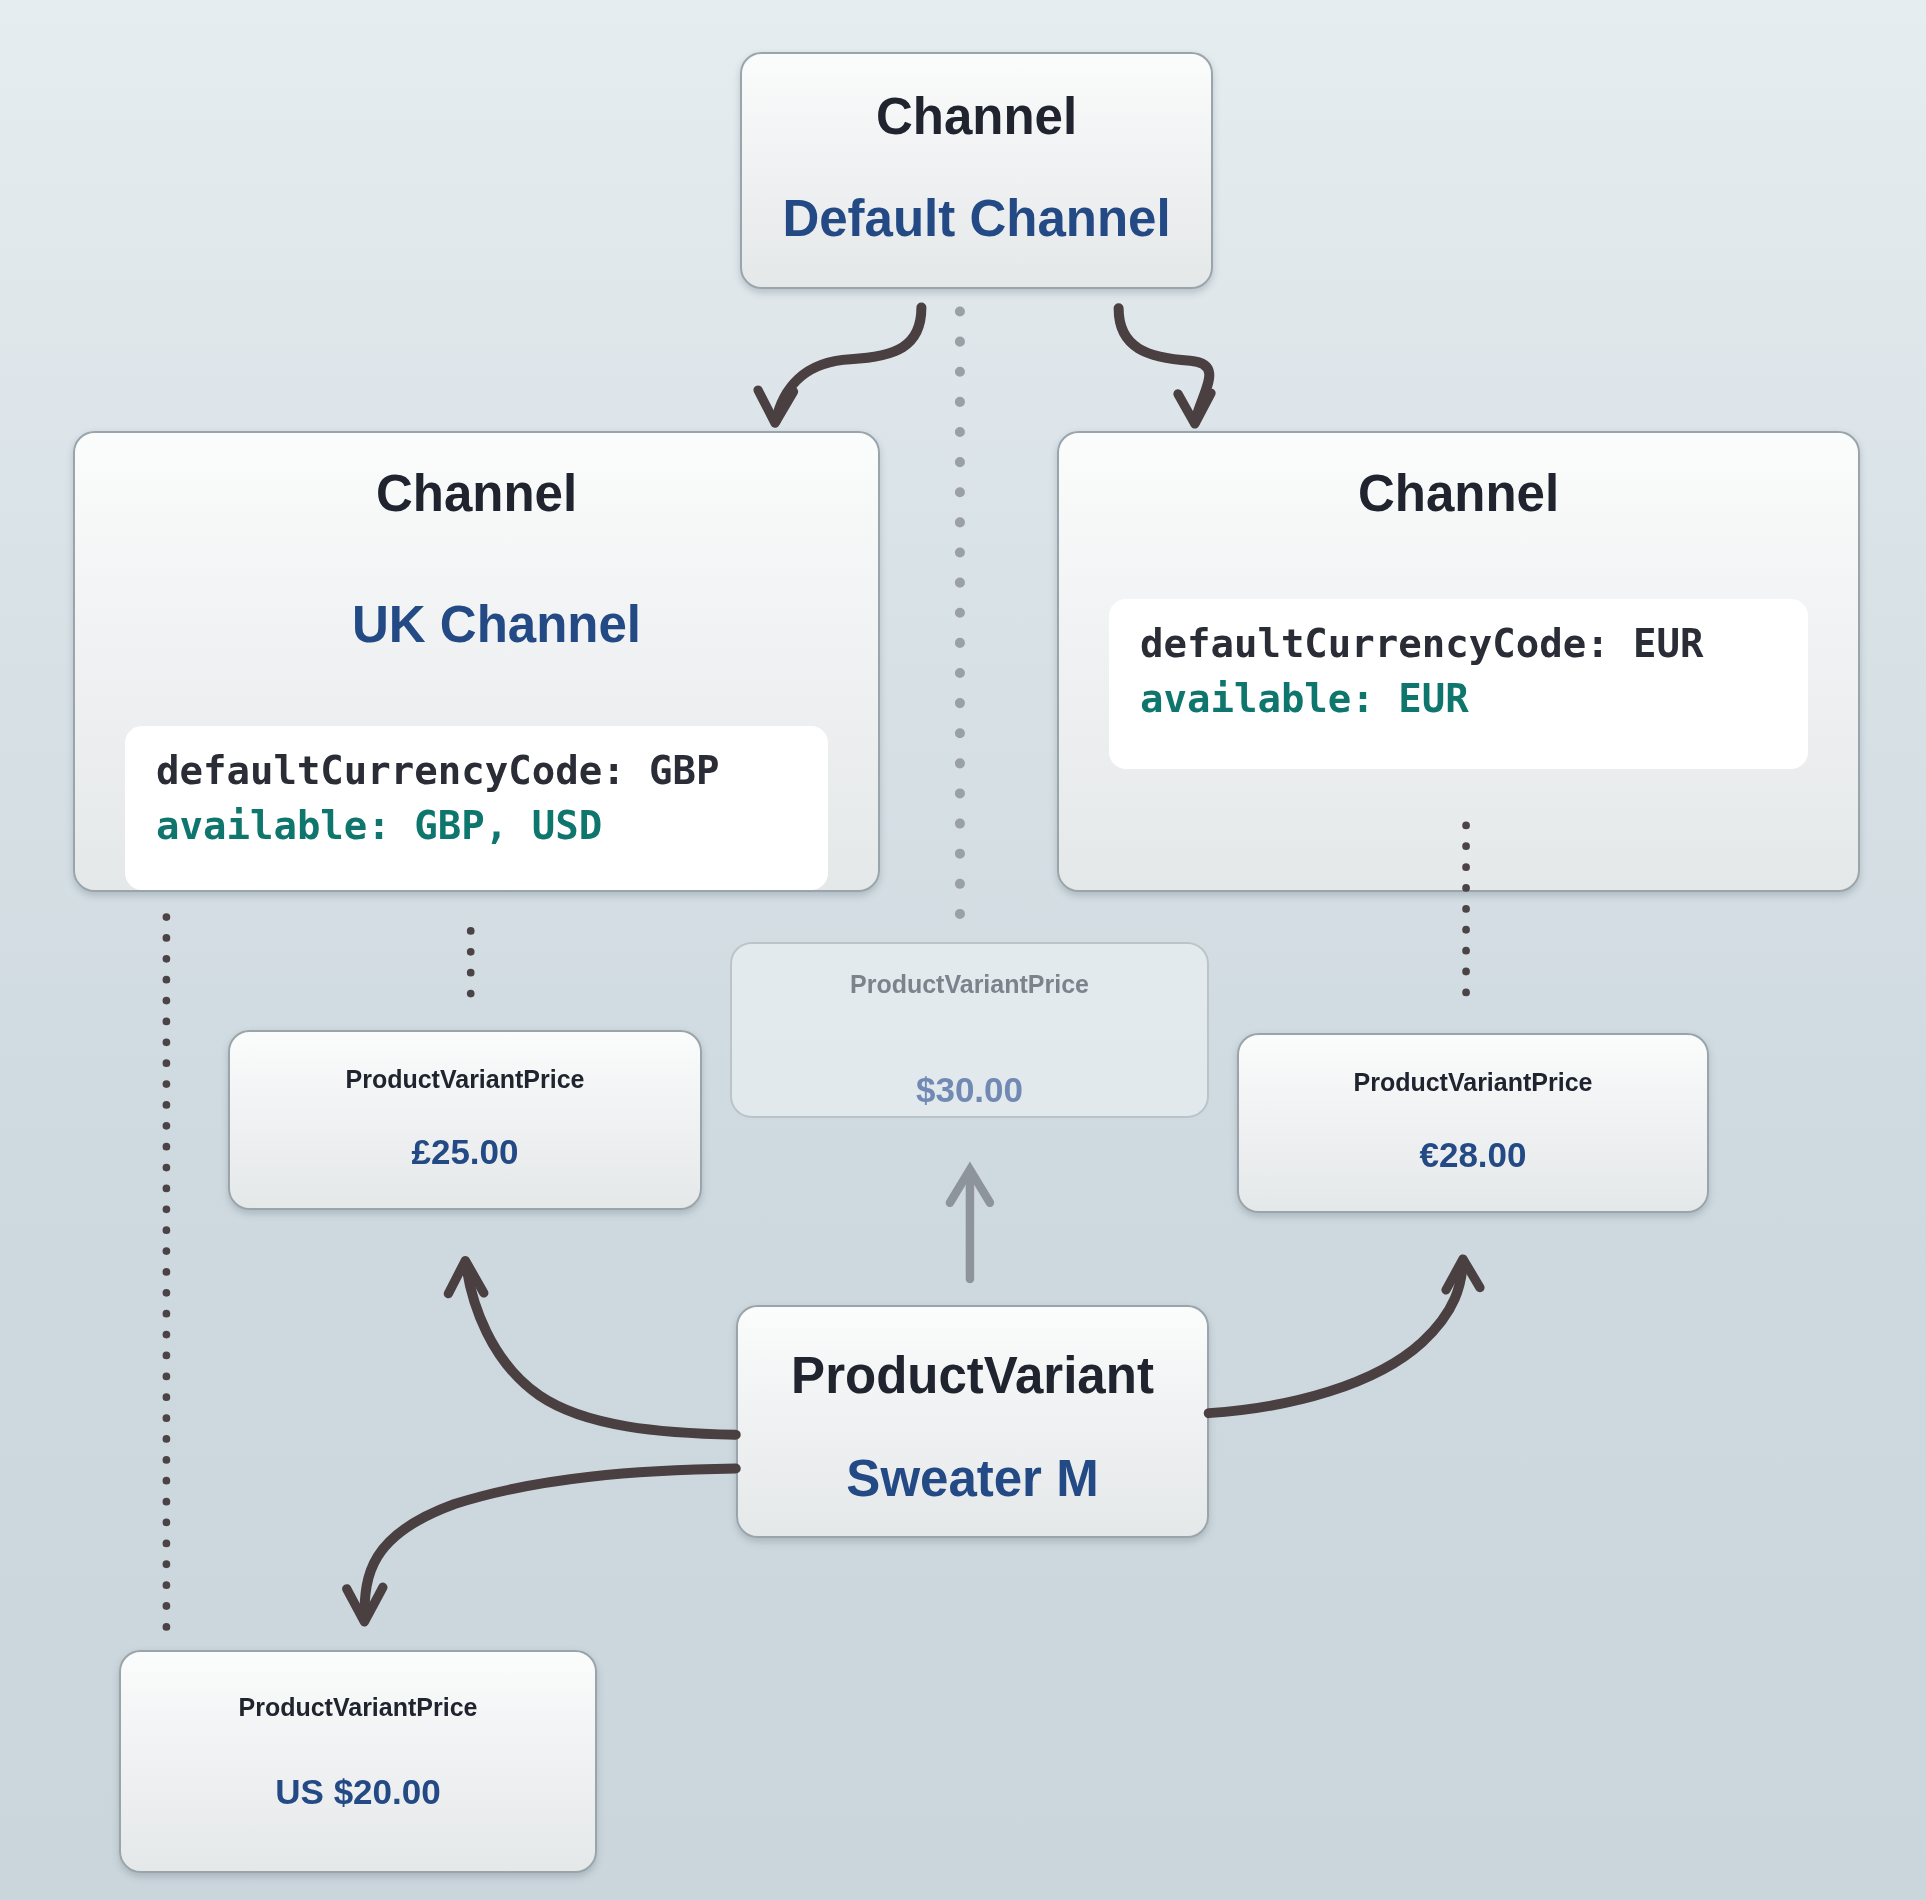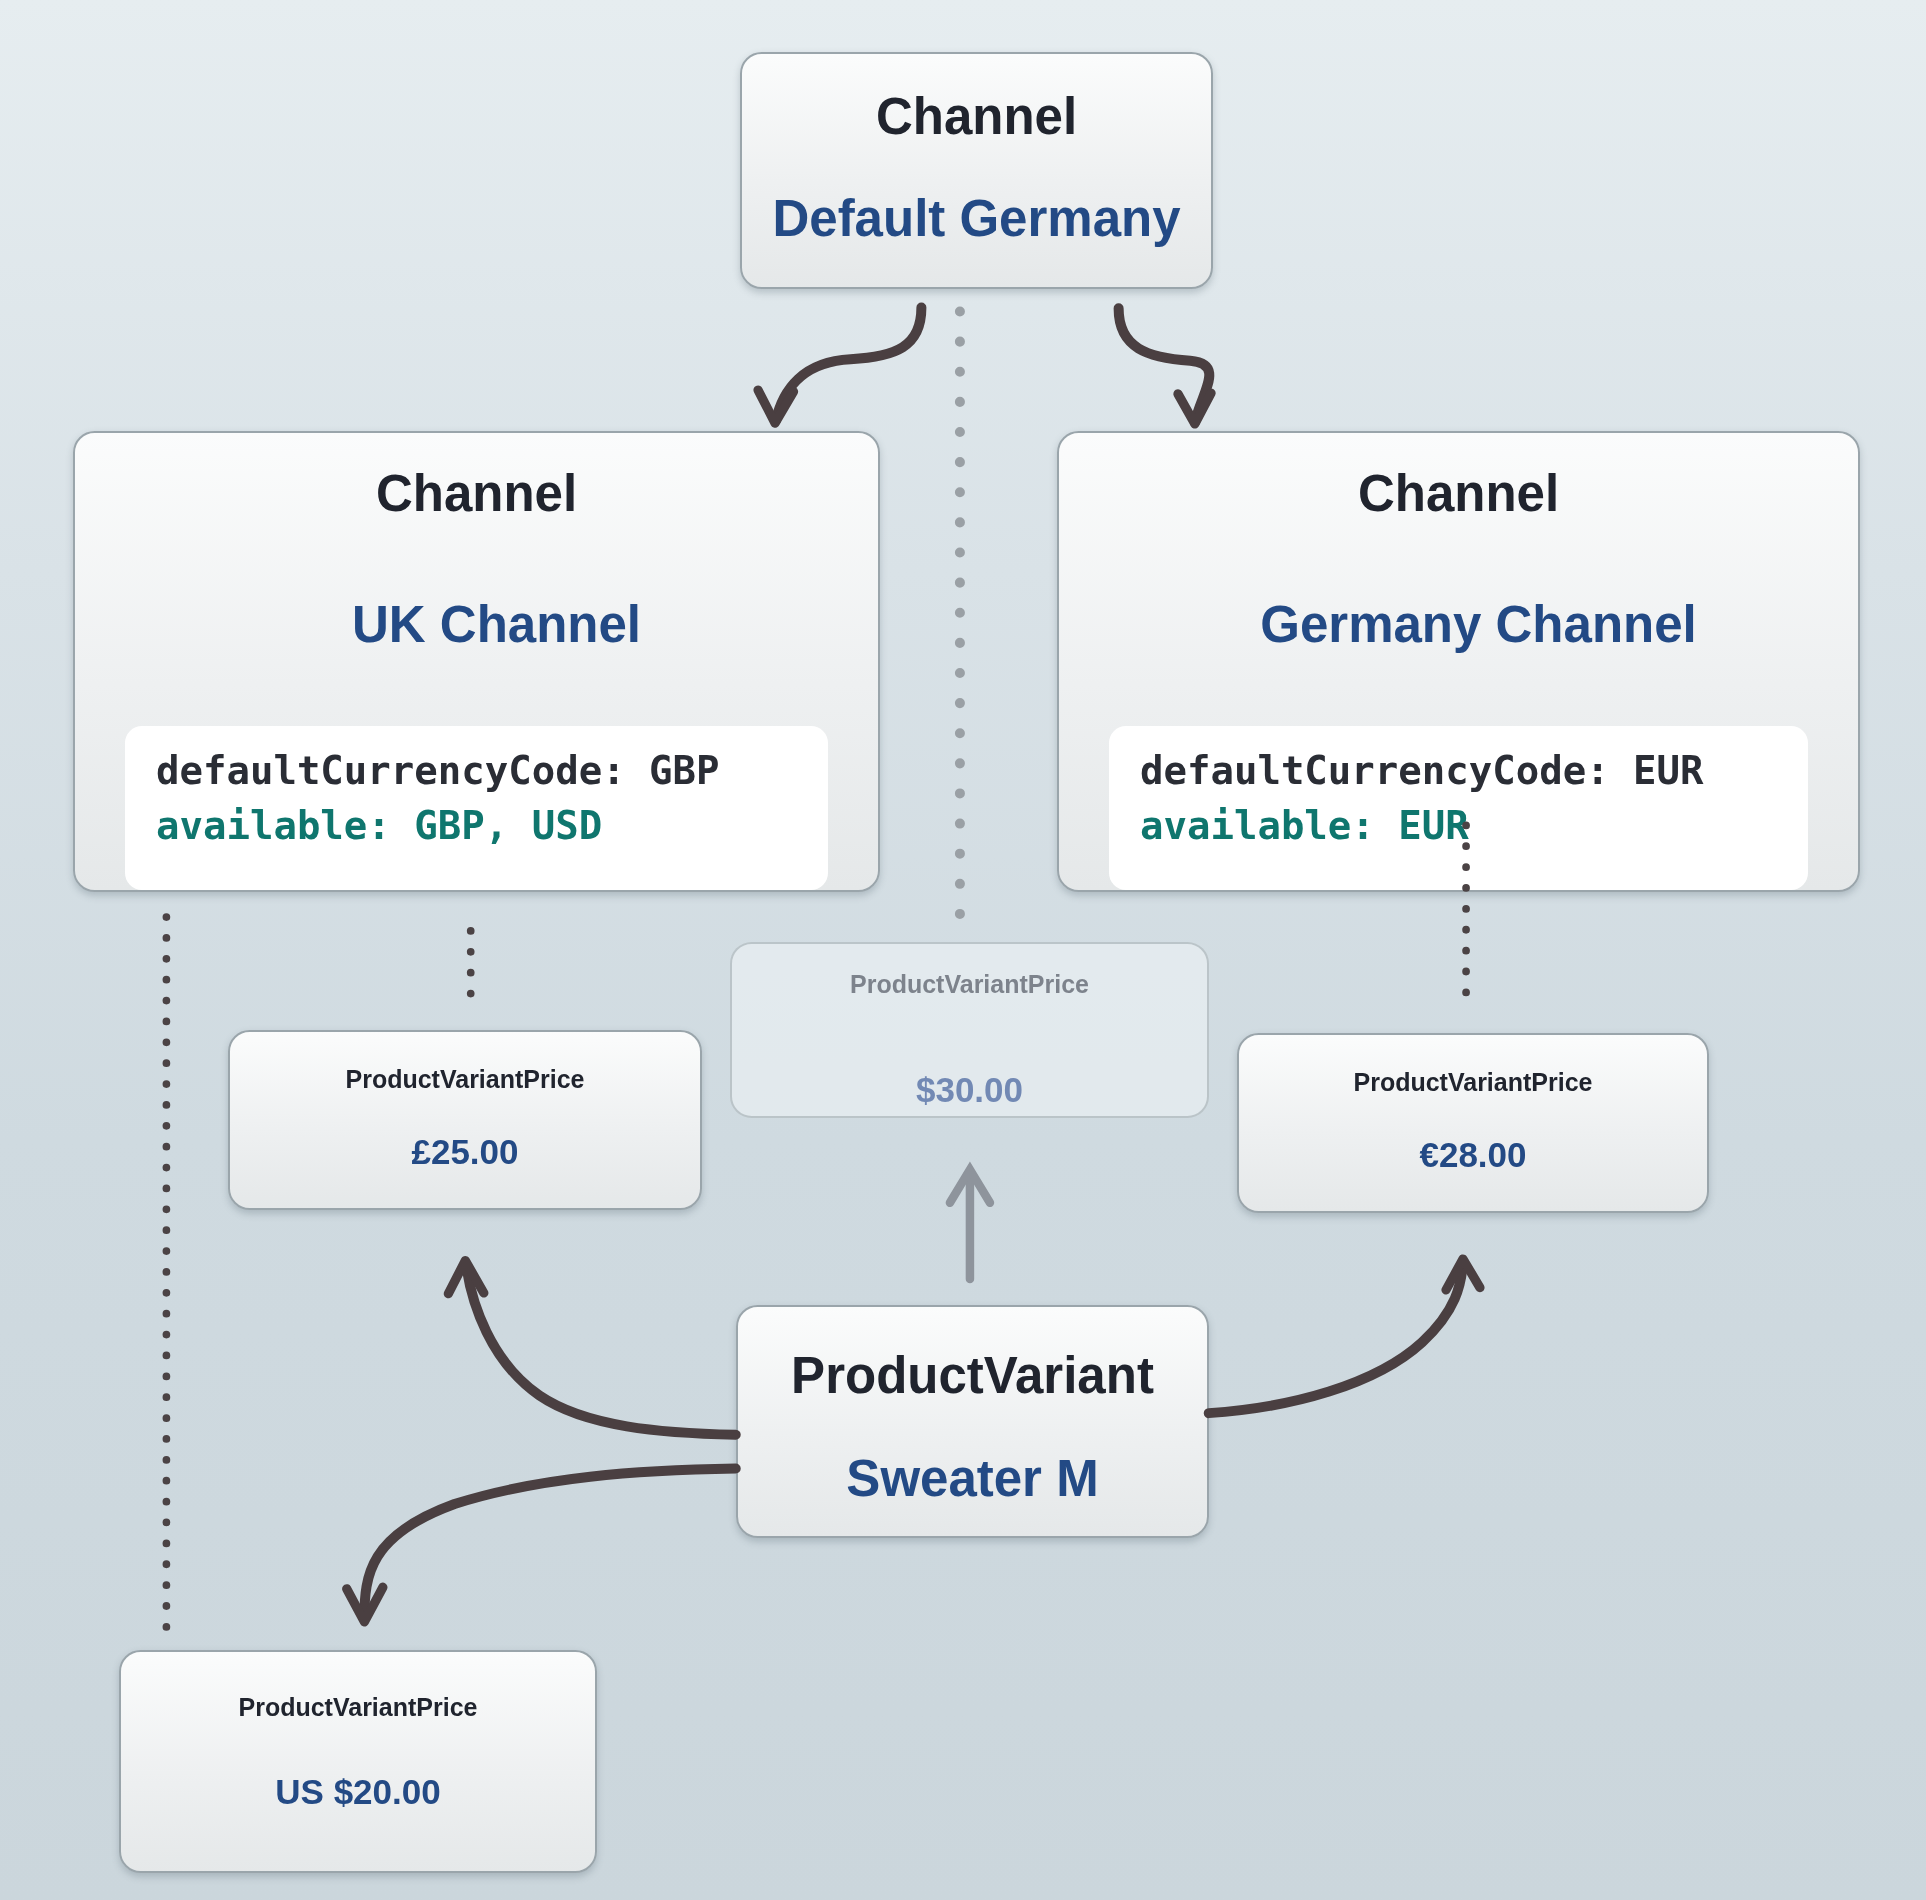--- a/index.html
+++ b/index.html
@@ -107,35 +107,34 @@
     stroke-linecap: round; stroke-dasharray: 0.1 27;
   }
 </style>
 </head>
 <body>
 
 <div class="canvas">
 
   <div class="node node--default-channel">
     <div class="type-label">Channel</div>
-    <div class="instance-name">Default Germany</div>
+    <div class="instance-name">Default Channel</div>
   </div>
 
   <div class="node node--uk-channel">
     <div class="type-label channel-title">Channel</div>
     <div class="instance-name channel-name">UK Channel</div>
     <div class="code-box">
       <div class="code-line--primary">defaultCurrencyCode: GBP</div>
       <div class="code-line--secondary">available: GBP, USD</div>
     </div>
   </div>
 
   <div class="node node--germany-channel">
     <div class="type-label channel-title">Channel</div>
-    <div class="instance-name channel-name">Germany Channel</div>
     <div class="code-box">
       <div class="code-line--primary">defaultCurrencyCode: EUR</div>
       <div class="code-line--secondary">available: EUR</div>
     </div>
   </div>
 
   <div class="node node--default-price">
     <div class="pvp-title pvp-title--muted">ProductVariantPrice</div>
     <div class="pvp-value pvp-value--muted">$30.00</div>
   </div>

